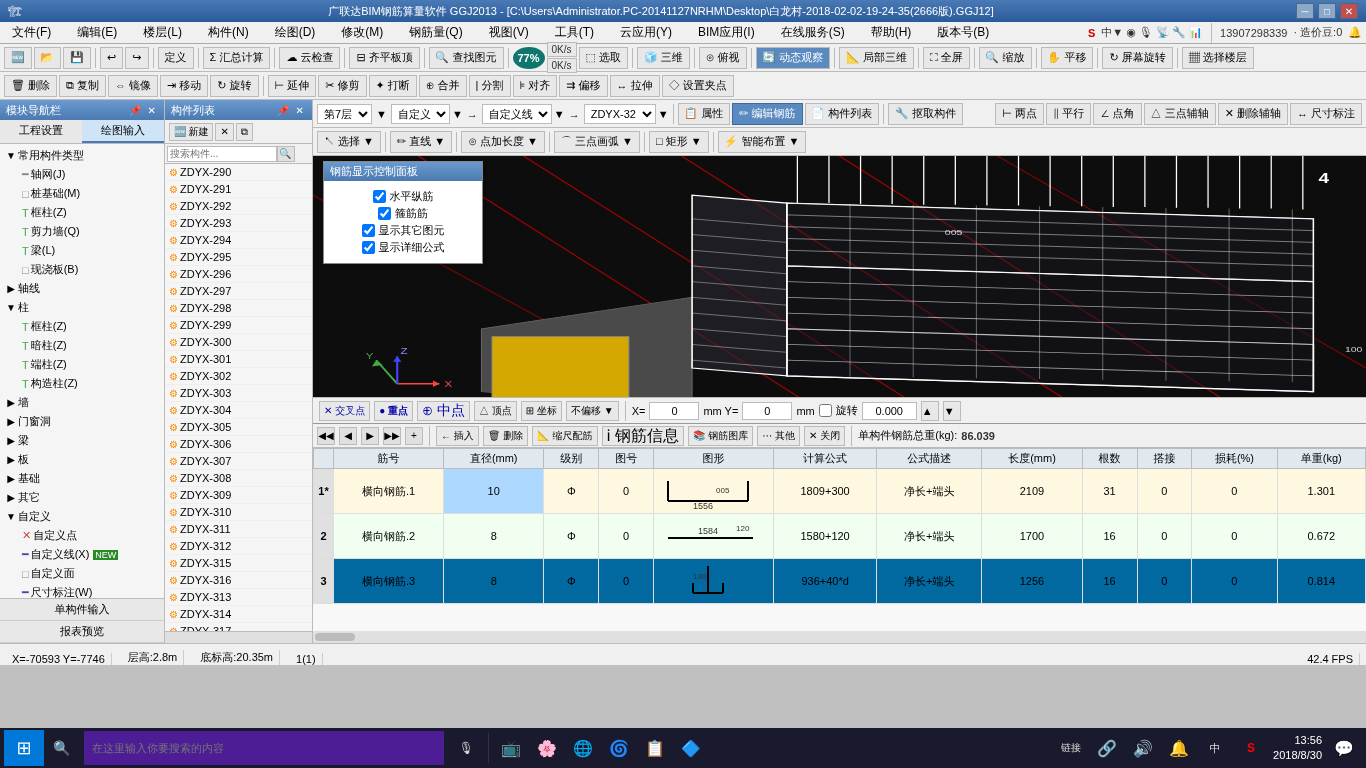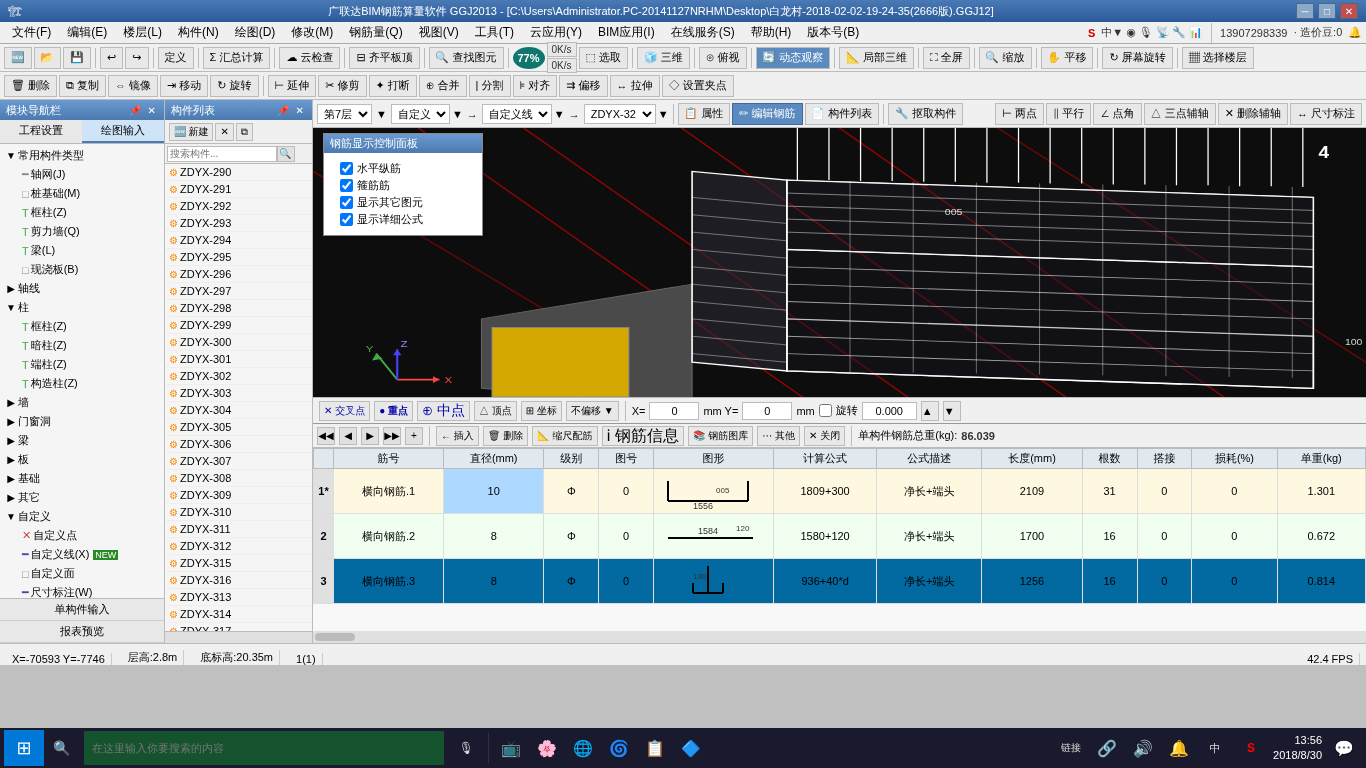--- a/index.html
+++ b/index.html
@@ -23,21 +23,21 @@
 
     
     #menubar {
       height: 22px;
       background: #f0f0f0;
       border-bottom: 1px solid #aaa;
       display: flex;
       align-items: center;
       padding: 0 4px;
       font-size: 12px;
-      gap: 0;
+      gap: 10px;
     }
     .menu-item { padding: 2px 8px; cursor: pointer; white-space: nowrap; }
 
     
     #toolbar1 {
       height: 28px;
       background: #f0f0f0;
       border-bottom: 1px solid #bbb;
       display: flex;
       align-items: center;
@@ -209,21 +209,21 @@
       font-size: 11px;
       box-shadow: 2px 2px 4px rgba(0,0,0,0.3);
     }
     #steel-panel-title {
       background: linear-gradient(to bottom, #6a9ad0, #4a7ab0);
       color: white;
       padding: 2px 6px;
       font-size: 11px;
     }
     #steel-panel-body { padding: 6px 8px; }
-    .steel-check { display: flex; align-items: center; gap: 4px; margin: 2px 8px; }
+    .steel-check { display: flex; align-items: center; gap: 4px; margin: 2px 1px; justify-content: center; }
     .steel-check input { margin: 0; }
 
     
     #rebar-area {
       height: 220px;
       background: #f8f8f8;
       border-top: 1px solid #999;
       display: flex;
       flex-direction: column;
     }
@@ -277,21 +277,21 @@
       position: absolute;
       bottom: 0;
       left: 0;
       right: 0;
     }
     #start-btn {
       width: 40px; height: 36px; background: #0078d7; display: flex; align-items: center; 
       justify-content: center; cursor: pointer; color: white; font-size: 18px;
     }
     #search-bar {
-      flex: 1; height: 28px; background: #14532d; border: none; color: #aaa;
+      flex: 1; height: 28px; background: #4c1d95; border: none; color: #aaa;
       padding: 17px 8px; font-size: 11px; margin: 0 4px;
     }
     .taskbar-icon { width: 36px; height: 36px; display: flex; align-items: center; justify-content: center; cursor: pointer; color: #ddd; font-size: 16px; }
     #clock { color: white; font-size: 11px; text-align: right; padding: 0 4px; line-height: 1.4; }
     
     
     #toolbar3 {
       height: 28px;
       background: #f0f0f0;
       border-bottom: 1px solid #bbb;
@@ -658,20 +658,33 @@
       <button class="rt-btn">🔧 抠取构件</button>
       <div style="flex:1;"></div>
       <button class="rt-btn">⊢ 两点</button>
       <button class="rt-btn">∥ 平行</button>
       <button class="rt-btn">∠ 点角</button>
       <button class="rt-btn">△ 三点辅轴</button>
       <button class="rt-btn">✕ 删除辅轴</button>
       <button class="rt-btn">↔ 尺寸标注</button>
     </div>
 
+    <div id="toolbar3">
+      <button class="tb-btn">↖ 选择 ▼</button>
+      <div class="tb-sep"></div>
+      <button class="tb-btn">✏ 直线 ▼</button>
+      <div class="tb-sep"></div>
+      <button class="tb-btn">⊙ 点加长度 ▼</button>
+      <div class="tb-sep"></div>
+      <button class="tb-btn">⌒ 三点画弧 ▼</button>
+      <div class="tb-sep"></div>
+      <button class="tb-btn">□ 矩形 ▼</button>
+      <div class="tb-sep"></div>
+      <button class="tb-btn">⚡ 智能布置 ▼</button>
+    </div>
 
     <div id="viewport">
       
       <div id="steel-panel">
         <div id="steel-panel-title">钢筋显示控制面板</div>
         <div id="steel-panel-body">
           <label class="steel-check">
             <input type="checkbox" checked="" style=""> 
               <span>水平纵筋</span>
           </label>

